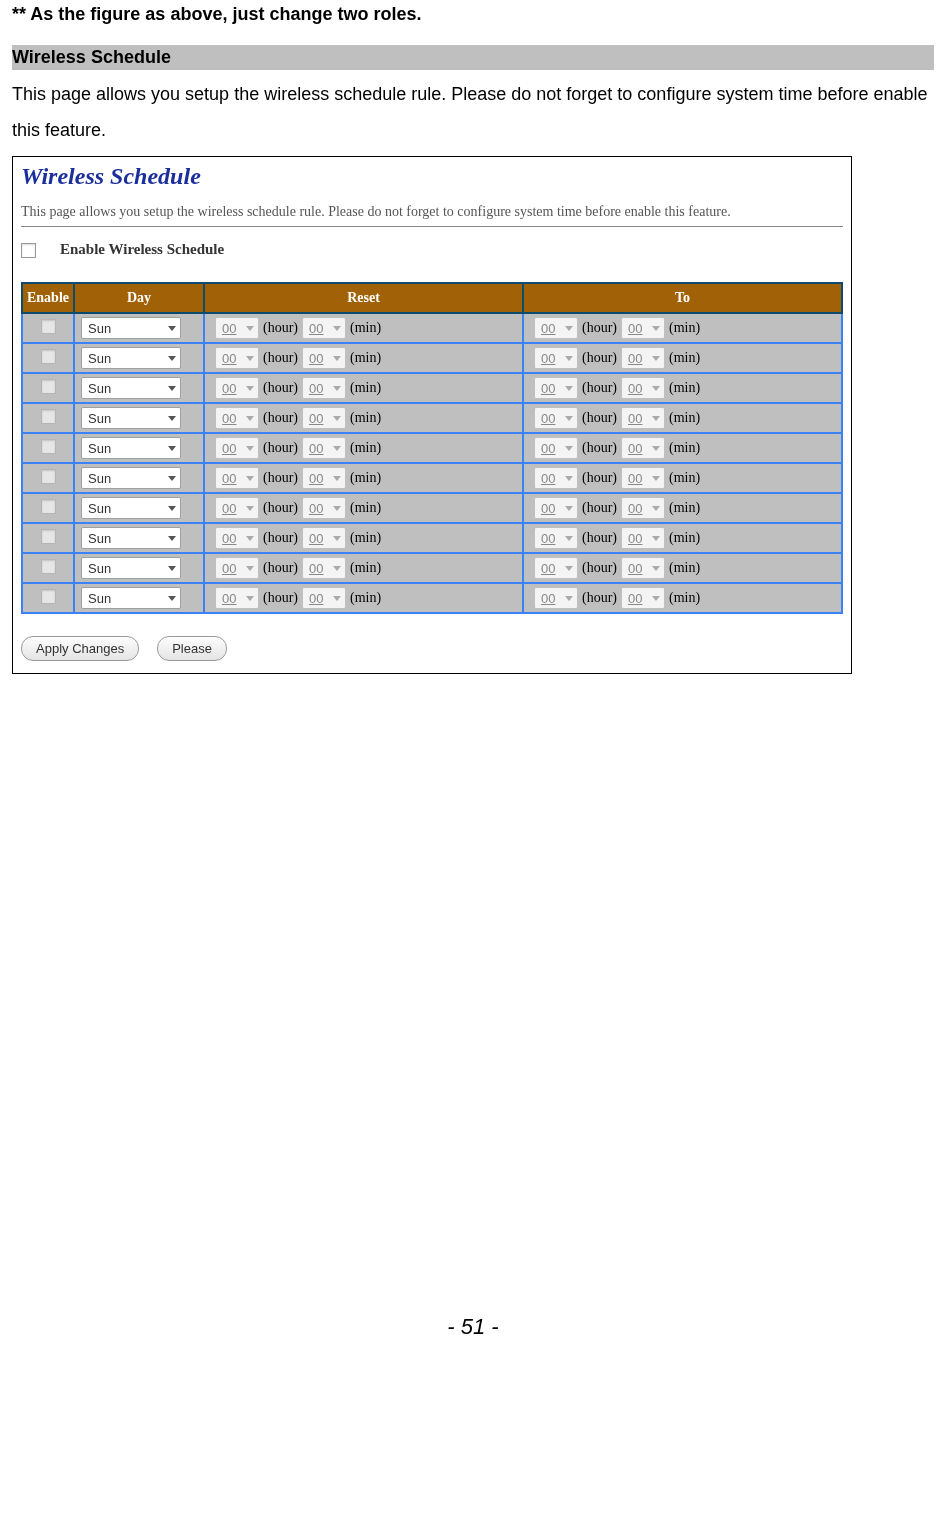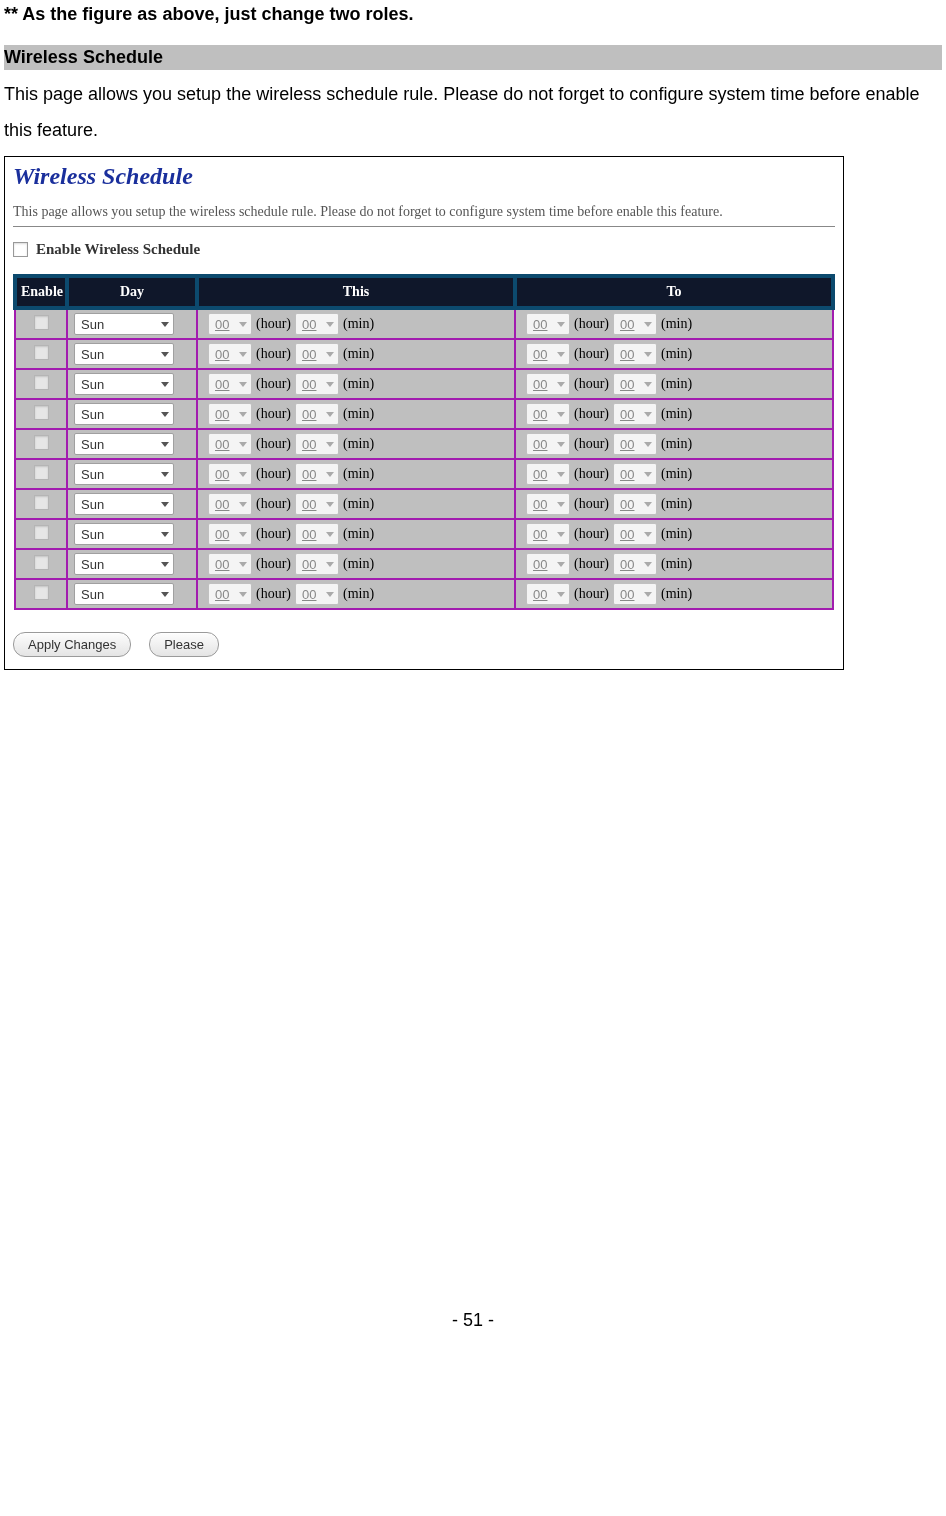--- a/index.html
+++ b/index.html
@@ -4,21 +4,21 @@
 <style>
   * { box-sizing: border-box; margin: 0; padding: 0; }
   body {
     font-family: Arial, Helvetica, sans-serif;
     background: #fff;
     color: #000;
     width: 946px;
     padding: 0;
   }
   .page-content {
-    padding: 0 4px;
+    padding: 0 12px;
   }
   .top-note {
     font-weight: bold;
     font-size: 18px;
     padding: 4px 0 20px 0;
   }
   .section-header {
     background: #bfbfbf;
     font-weight: bold;
     font-size: 18px;
@@ -49,23 +49,23 @@
     color: #555;
     margin-bottom: 6px;
   }
   hr.ss-hr {
     border: none;
     border-top: 1px solid #888;
     margin: 4px 0 14px 0;
   }
   .enable-row {
     display: flex;
-    align-items: center;
-    gap: 8px;
-    margin-bottom: 16px;
+    align-items: flex-end;
+    gap: 24px;
+    margin-bottom: 24px;
   }
   .checkbox {
     width: 15px;
     height: 15px;
     background: #fff;
     border: 1px solid #999;
     display: inline-block;
     box-shadow: inset 0 1px 2px rgba(0,0,0,0.15);
   }
   .checkbox.disabled {
@@ -77,32 +77,32 @@
     font-weight: bold;
     font-size: 15px;
     color: #333;
   }
   table.schedule {
     border-collapse: collapse;
     width: 100%;
     table-layout: fixed;
   }
   table.schedule th {
-    background: #0f172a;
+    background: #a16207;
     color: #fff;
     font-family: "Times New Roman", Times, serif;
     font-weight: bold;
     font-size: 14px;
     padding: 6px 4px;
-    border: 4px solid #0c4a6e;
+    border: 2px solid #0c4a6e;
     text-align: center;
   }
   table.schedule td {
     background: #bfbfbf;
-    border: 2px solid #a21caf;
+    border: 2px solid #3b82f6;
     padding: 3px 6px;
     text-align: center;
     vertical-align: middle;
     font-family: "Times New Roman", Times, serif;
     font-size: 13px;
     color: #333;
   }
   .col-enable { width: 52px; }
   .col-day { width: 130px; }
   .col-from { width: auto; }
@@ -153,22 +153,23 @@
     font-size: 13px;
     color: #333;
     background: linear-gradient(#fdfdfd,#e4e4e4);
     border: 1px solid #9a9a9a;
     border-radius: 12px;
     padding: 4px 14px;
     box-shadow: 0 1px 0 rgba(255,255,255,0.6) inset;
   }
   .page-number {
     text-align: center;
-    font-size: 18px;
+    font-size: 22px;
     margin-top: 640px;
+    font-style: italic;
   }
 </style>
 </head>
 <body>
 
 <div class="page-content">
   <div class="top-note">** As the figure as above, just change two roles.</div>
 
   <div class="section-header">Wireless Schedule</div>
   <div class="section-desc">This page allows you setup the wireless schedule rule. Please do not forget to configure system time before enable this feature.</div>
@@ -187,21 +188,21 @@
       <colgroup>
         <col class="col-enable">
           <col class="col-day">
           <col class="col-from">
           <col class="col-to">
       </colgroup>
       <thead>
         <tr>
           <th>Enable</th>
           <th>Day</th>
-          <th>This</th>
+          <th>Reset</th>
           <th>To</th>
         </tr>
       </thead>
       <tbody id="schedule-body">
           <tr>
             <td><span class="checkbox disabled"></span></td>
             <td style="text-align: left;"><span class="select-box day">
                 <span>Sun</span>
                 <span class="caret"></span>
               </span></td>

